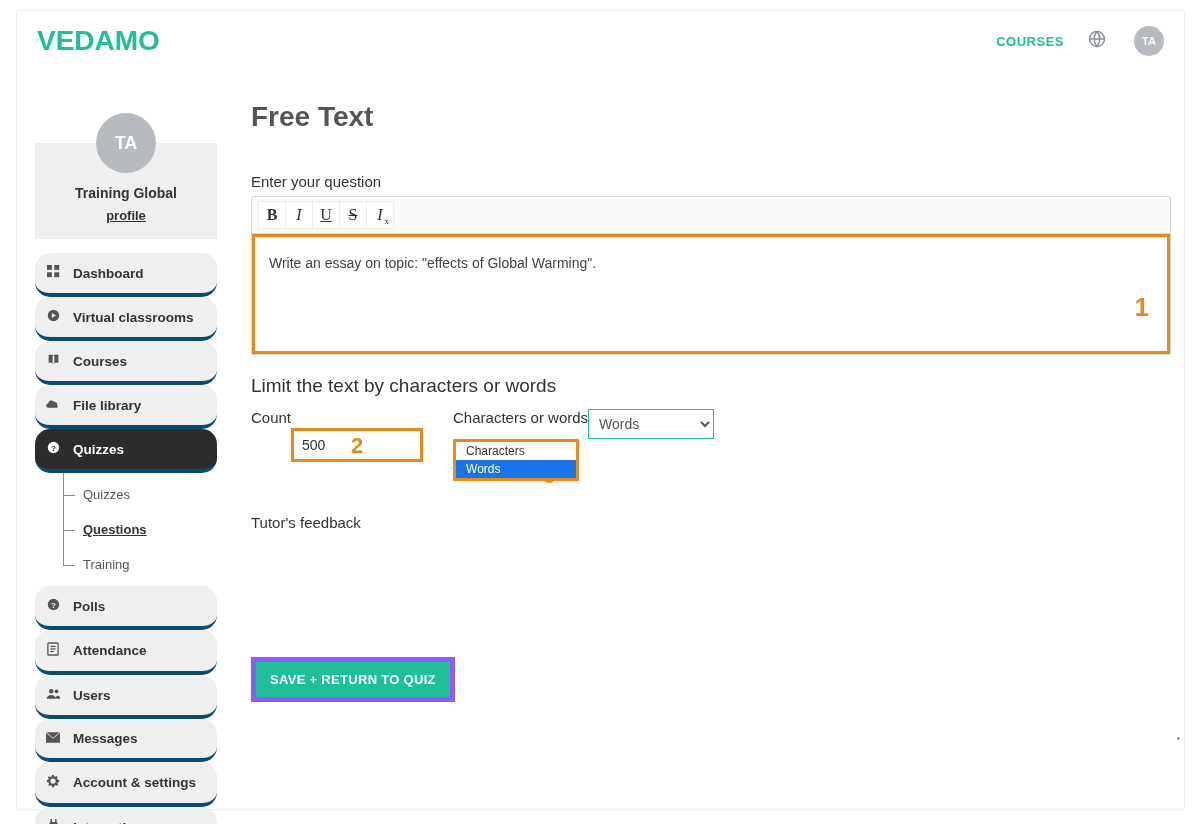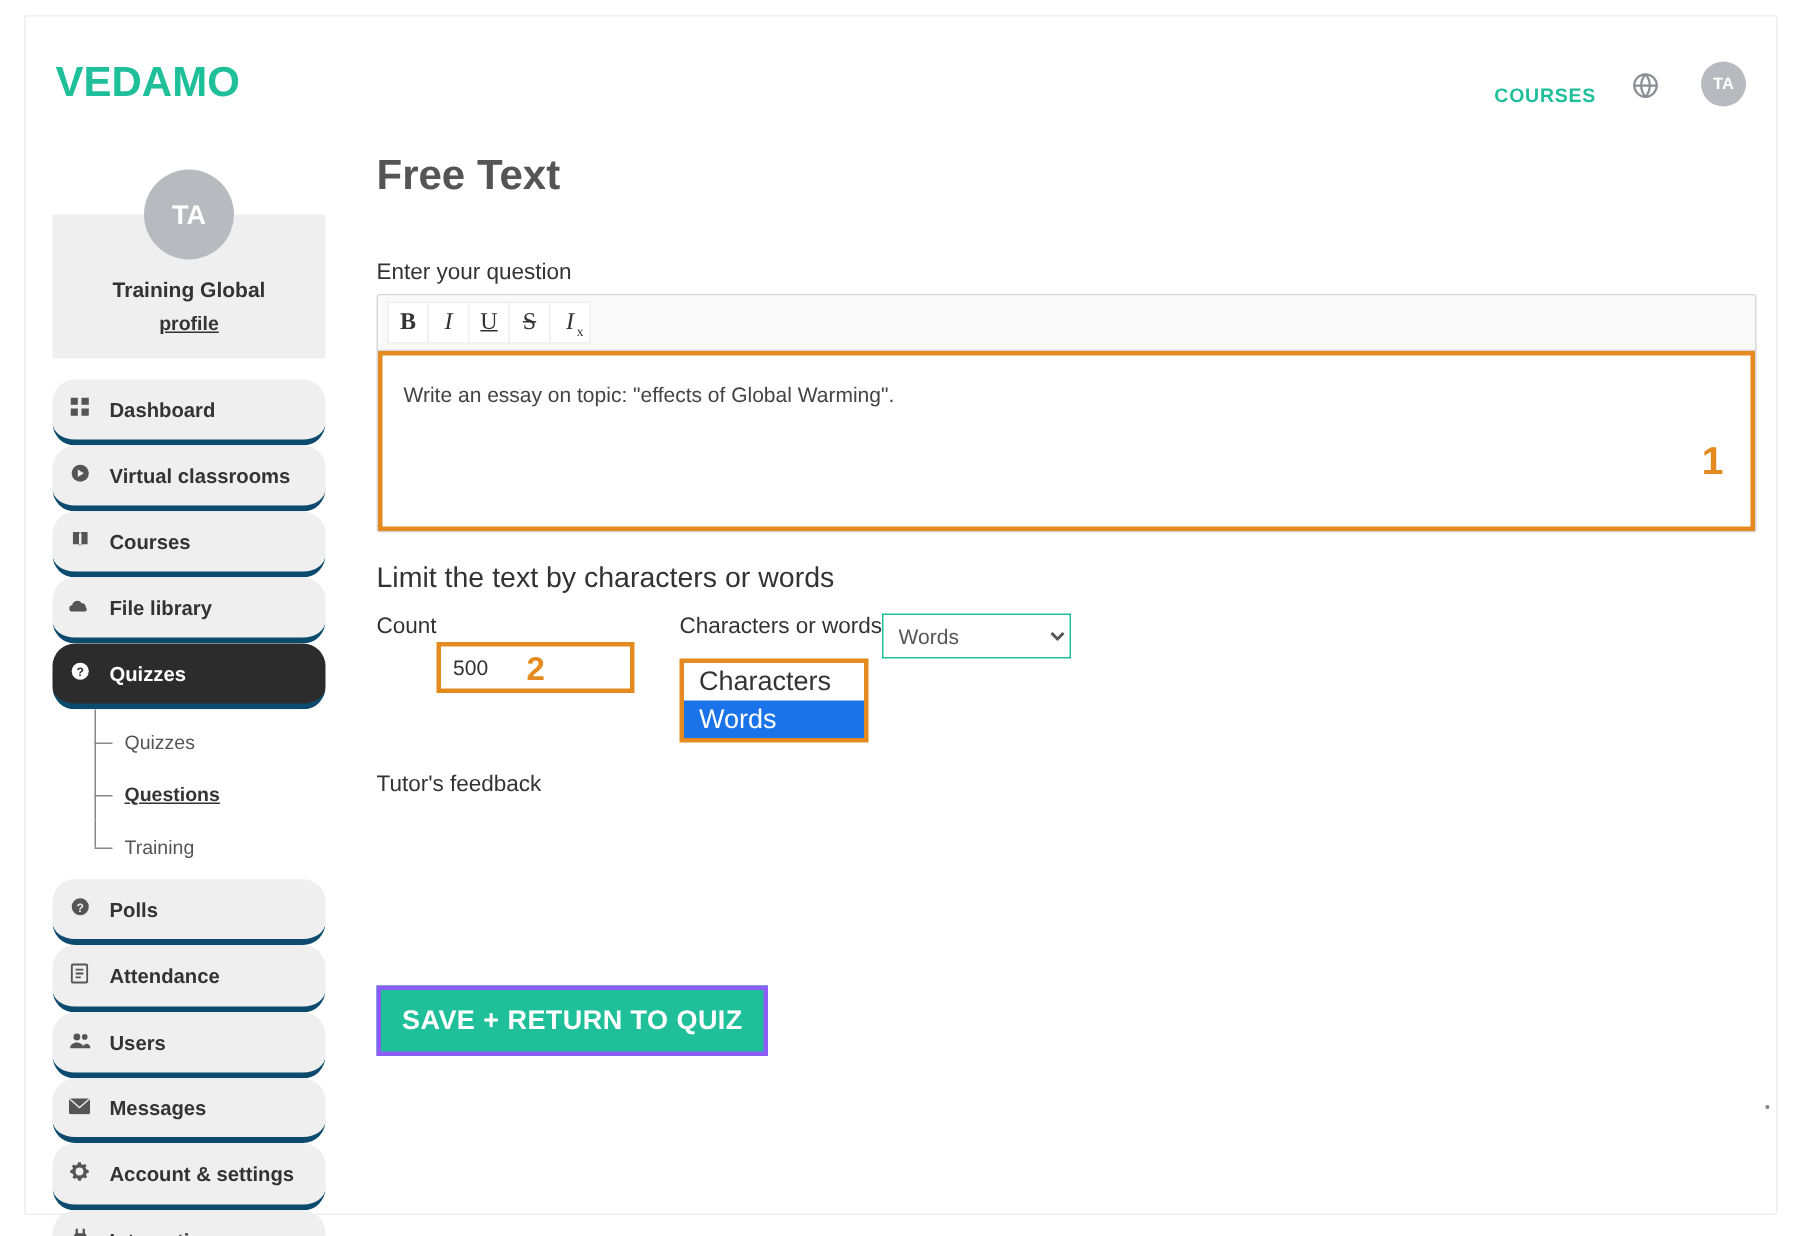--- a/index.html
+++ b/index.html
@@ -21,21 +21,21 @@
     border-radius: 2px;
     width: 100%;
     height: 800px;
     position: relative;
     padding: 0 0 0 0;
   }
   
   .header {
     height: 60px;
     display: flex;
-    align-items: flex-end;
+    align-items: center;
     padding: 0 20px;
   }
   .logo {
     font-size: 28px;
     font-weight: 800;
     color: #1fbf9a;
     letter-spacing: 0px;
     font-family: Arial, sans-serif;
   }
   .header-spacer { flex: 1; }
@@ -267,21 +267,21 @@
     position: absolute;
     top: 30px;
     left: 0;
     width: 126px;
     border: 3px solid #e58a1f;
     background: #fff;
     z-index: 5;
   }
   .dropdown .opt {
     padding: 2px 10px;
-    font-size: 18px;
+    font-size: 12px;
     cursor: pointer;
   }
   .dropdown .opt.sel {
     background: #1a73e8;
     color: #fff;
   }
   .annot-3 {
     position: absolute;
     left: 292px;
     top: 54px;
@@ -292,24 +292,24 @@
   .feedback-label {
     margin-top: 52px;
     font-size: 15px;
   }
   .save-btn {
     display: inline-block;
     margin-top: 120px;
     background: #1fbf9a;
     color: #fff;
     padding: 10px 14px;
-    font-size: 18px;
+    font-size: 13px;
     font-weight: 700;
     letter-spacing: .3px;
-    border: 3px solid #8b5cf6;
+    border: 5px solid #8b5cf6;
     cursor: pointer;
   }
   .tiny-dot {
     position: absolute;
     right: 4px;
     top: 662px;
     color: #888;
     font-size: 10px;
   }
 </style>

